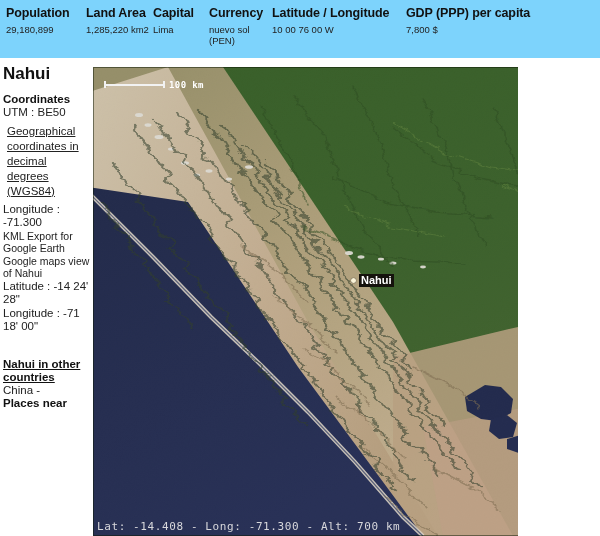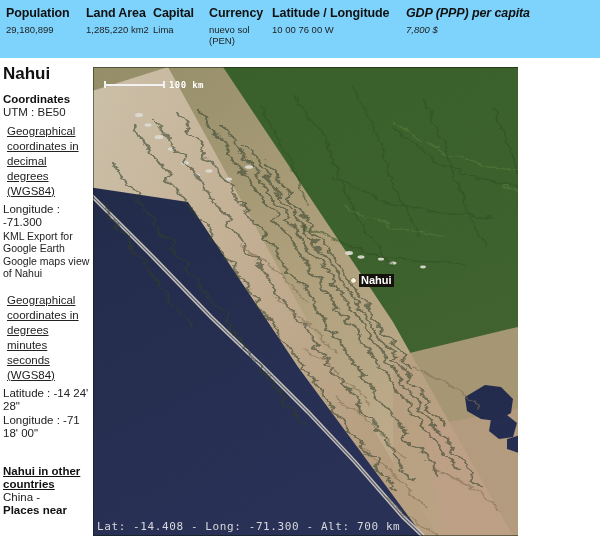--- a/index.html
+++ b/index.html
@@ -201,39 +201,38 @@
     <div class="fact-value">Lima</div>
   </div>
   <div class="fact-col" style="left:209px;">
     <div class="fact-label">Currency</div>
     <div class="fact-value" style="max-width:58px;">nuevo sol (PEN)</div>
   </div>
   <div class="fact-col" style="left:272px;">
     <div class="fact-label">Latitude / Longitude</div>
     <div class="fact-value wide">10 00 76 00 W</div>
   </div>
-  <div class="fact-col" style="left:406px;font-style:italic;">
+  <div class="fact-col" style="left:406px;">
     <div class="fact-label">GDP (PPP) per capita</div>
     <div class="fact-value wide">7,800 $</div>
   </div>
 </div>
 
 <div id="sidebar">
   <h1 id="place-title">Nahui</h1>
 
   <div class="side-heading">Coordinates</div>
   <div class="side-text">UTM : BE50</div>
 
   <a class="side-link">Geographical coordinates in decimal degrees (WGS84)</a>
   <div class="side-text">Longitude : -71.300</div>
 
   <div class="side-text small">KML Export for Google Earth</div>
   <div class="side-text small">Google maps view of Nahui</div>
 
-  <a class="side-link spaced">Geographical coordinates in degrees minutes seconds (WGS84)</a>
   <div class="side-text">Latitude : -14 24' 28"</div>
   <div class="side-text">Longitude : -71 18' 00"</div>
 
   <div class="side-heading spaced">Nahui in other countries</div>
   <div class="side-text">China -</div>
 
   <div class="side-heading">Places near</div>
 </div>
 
 <div id="map-panel">

